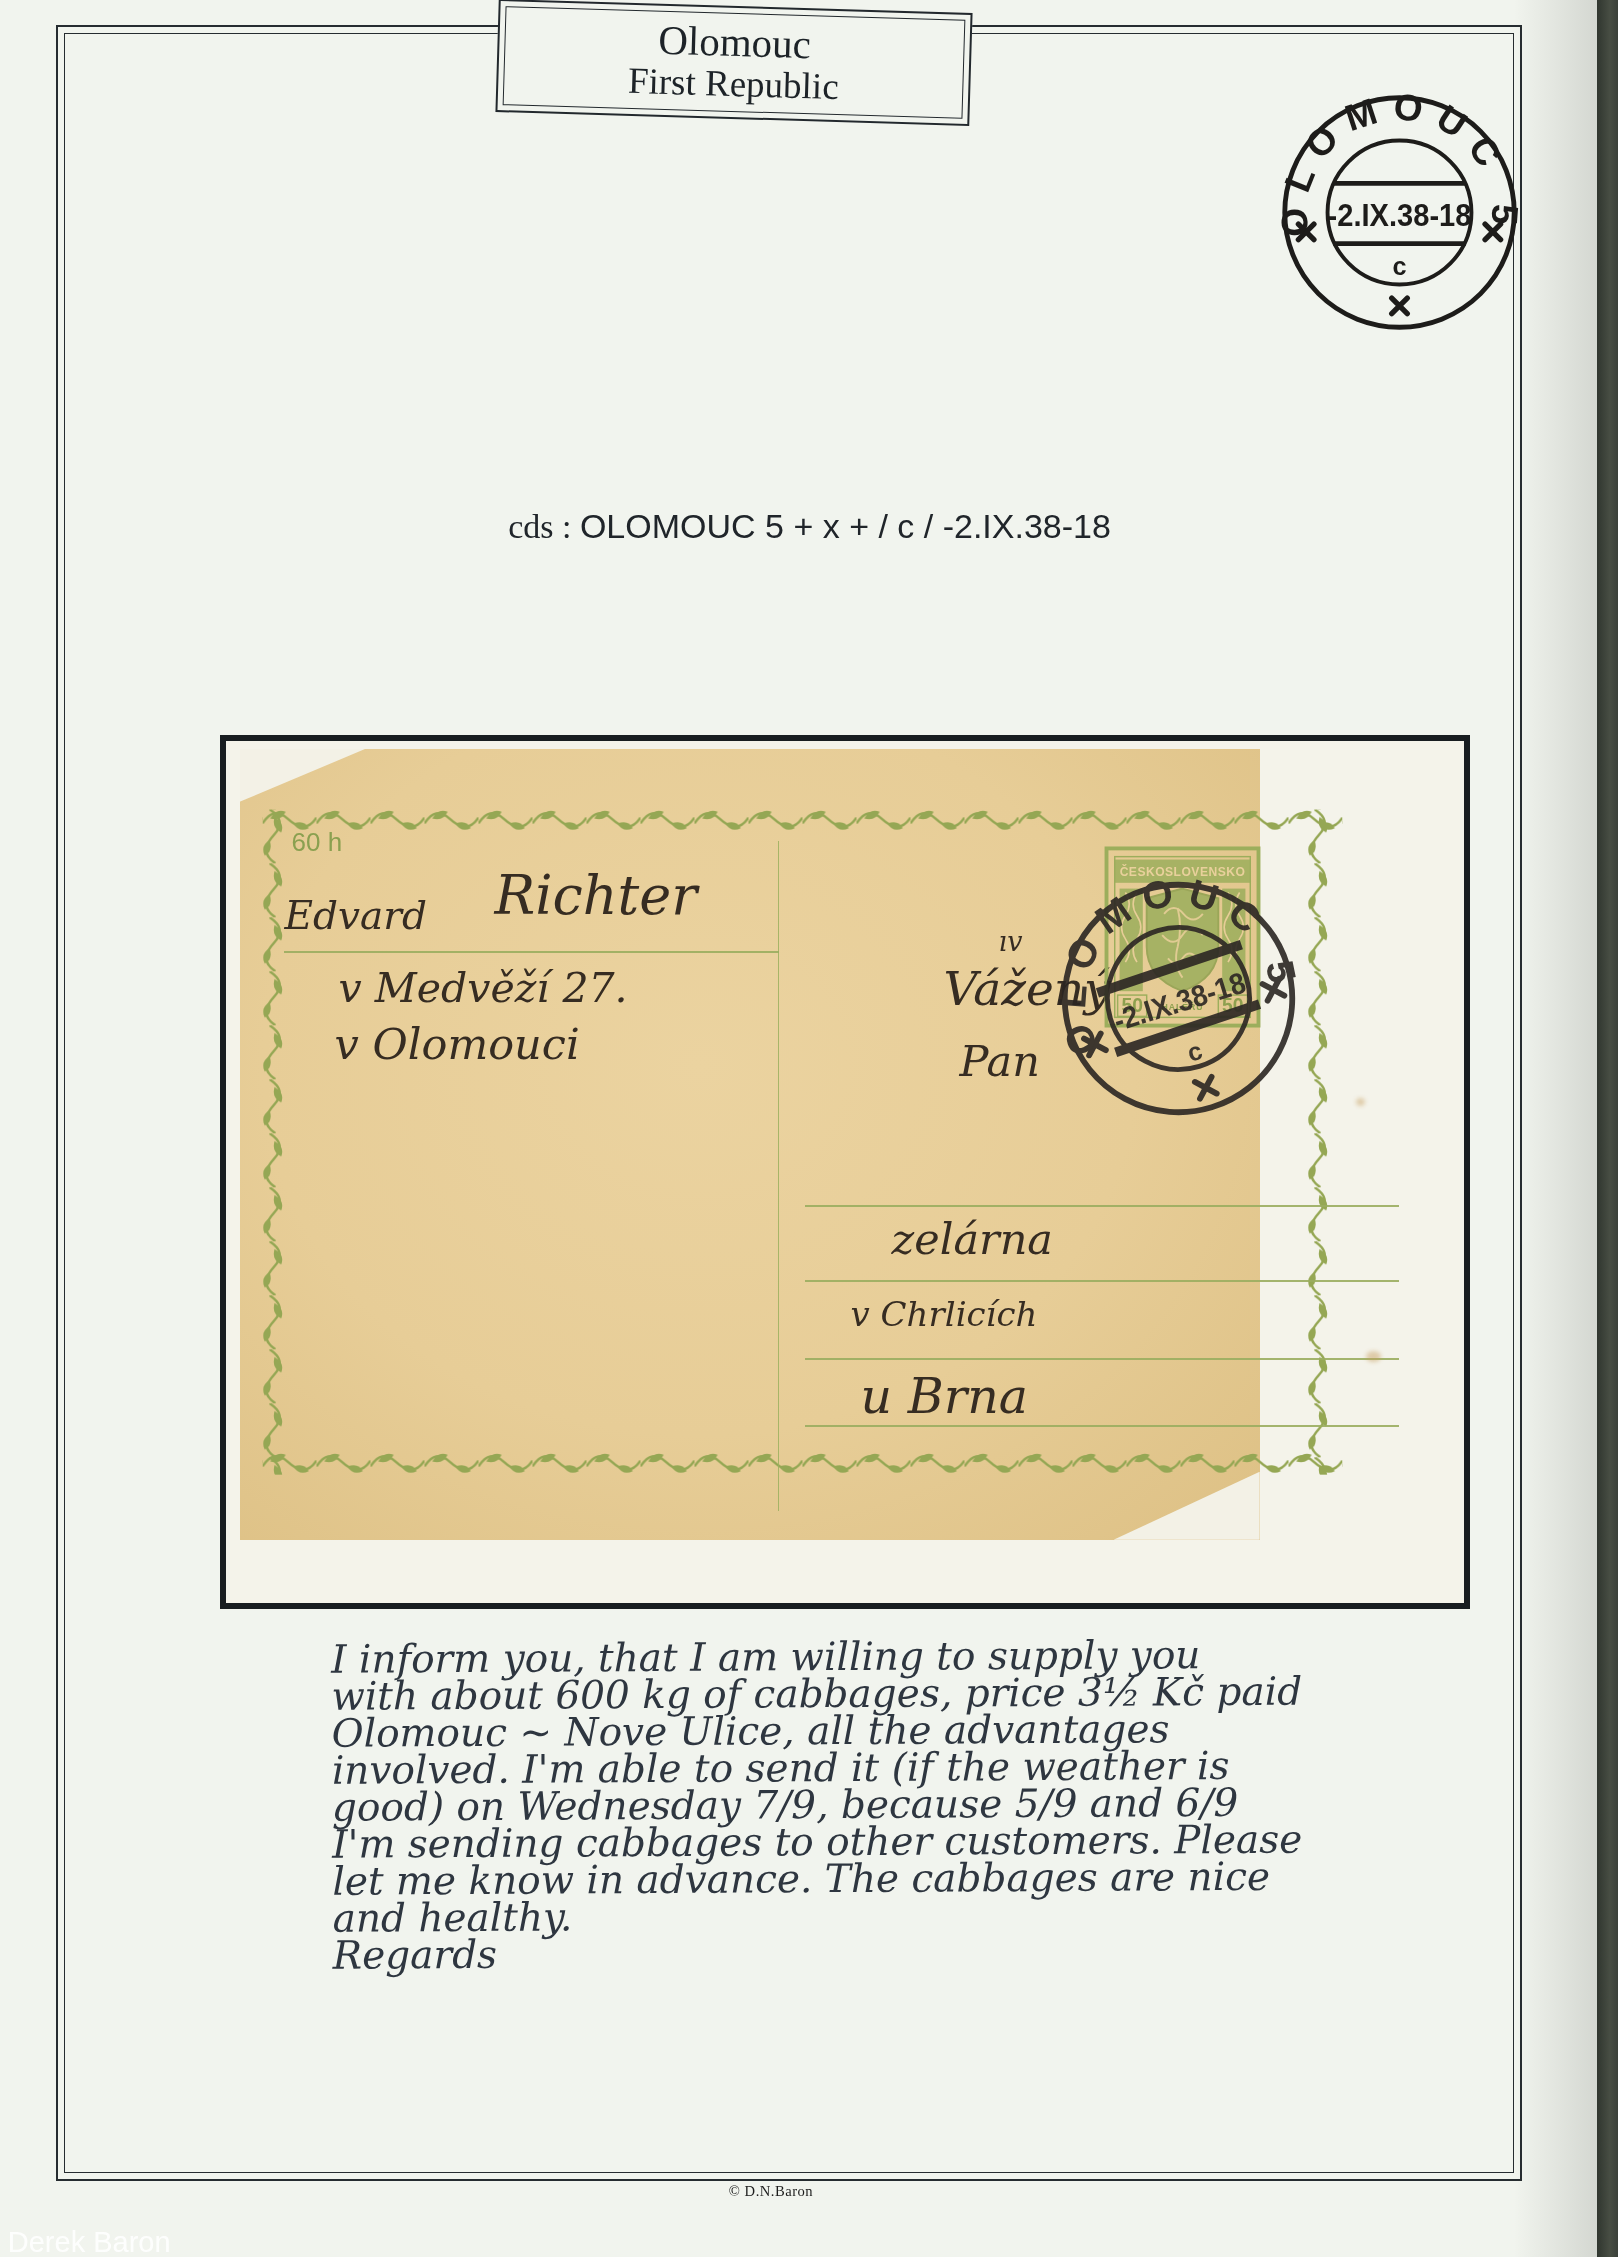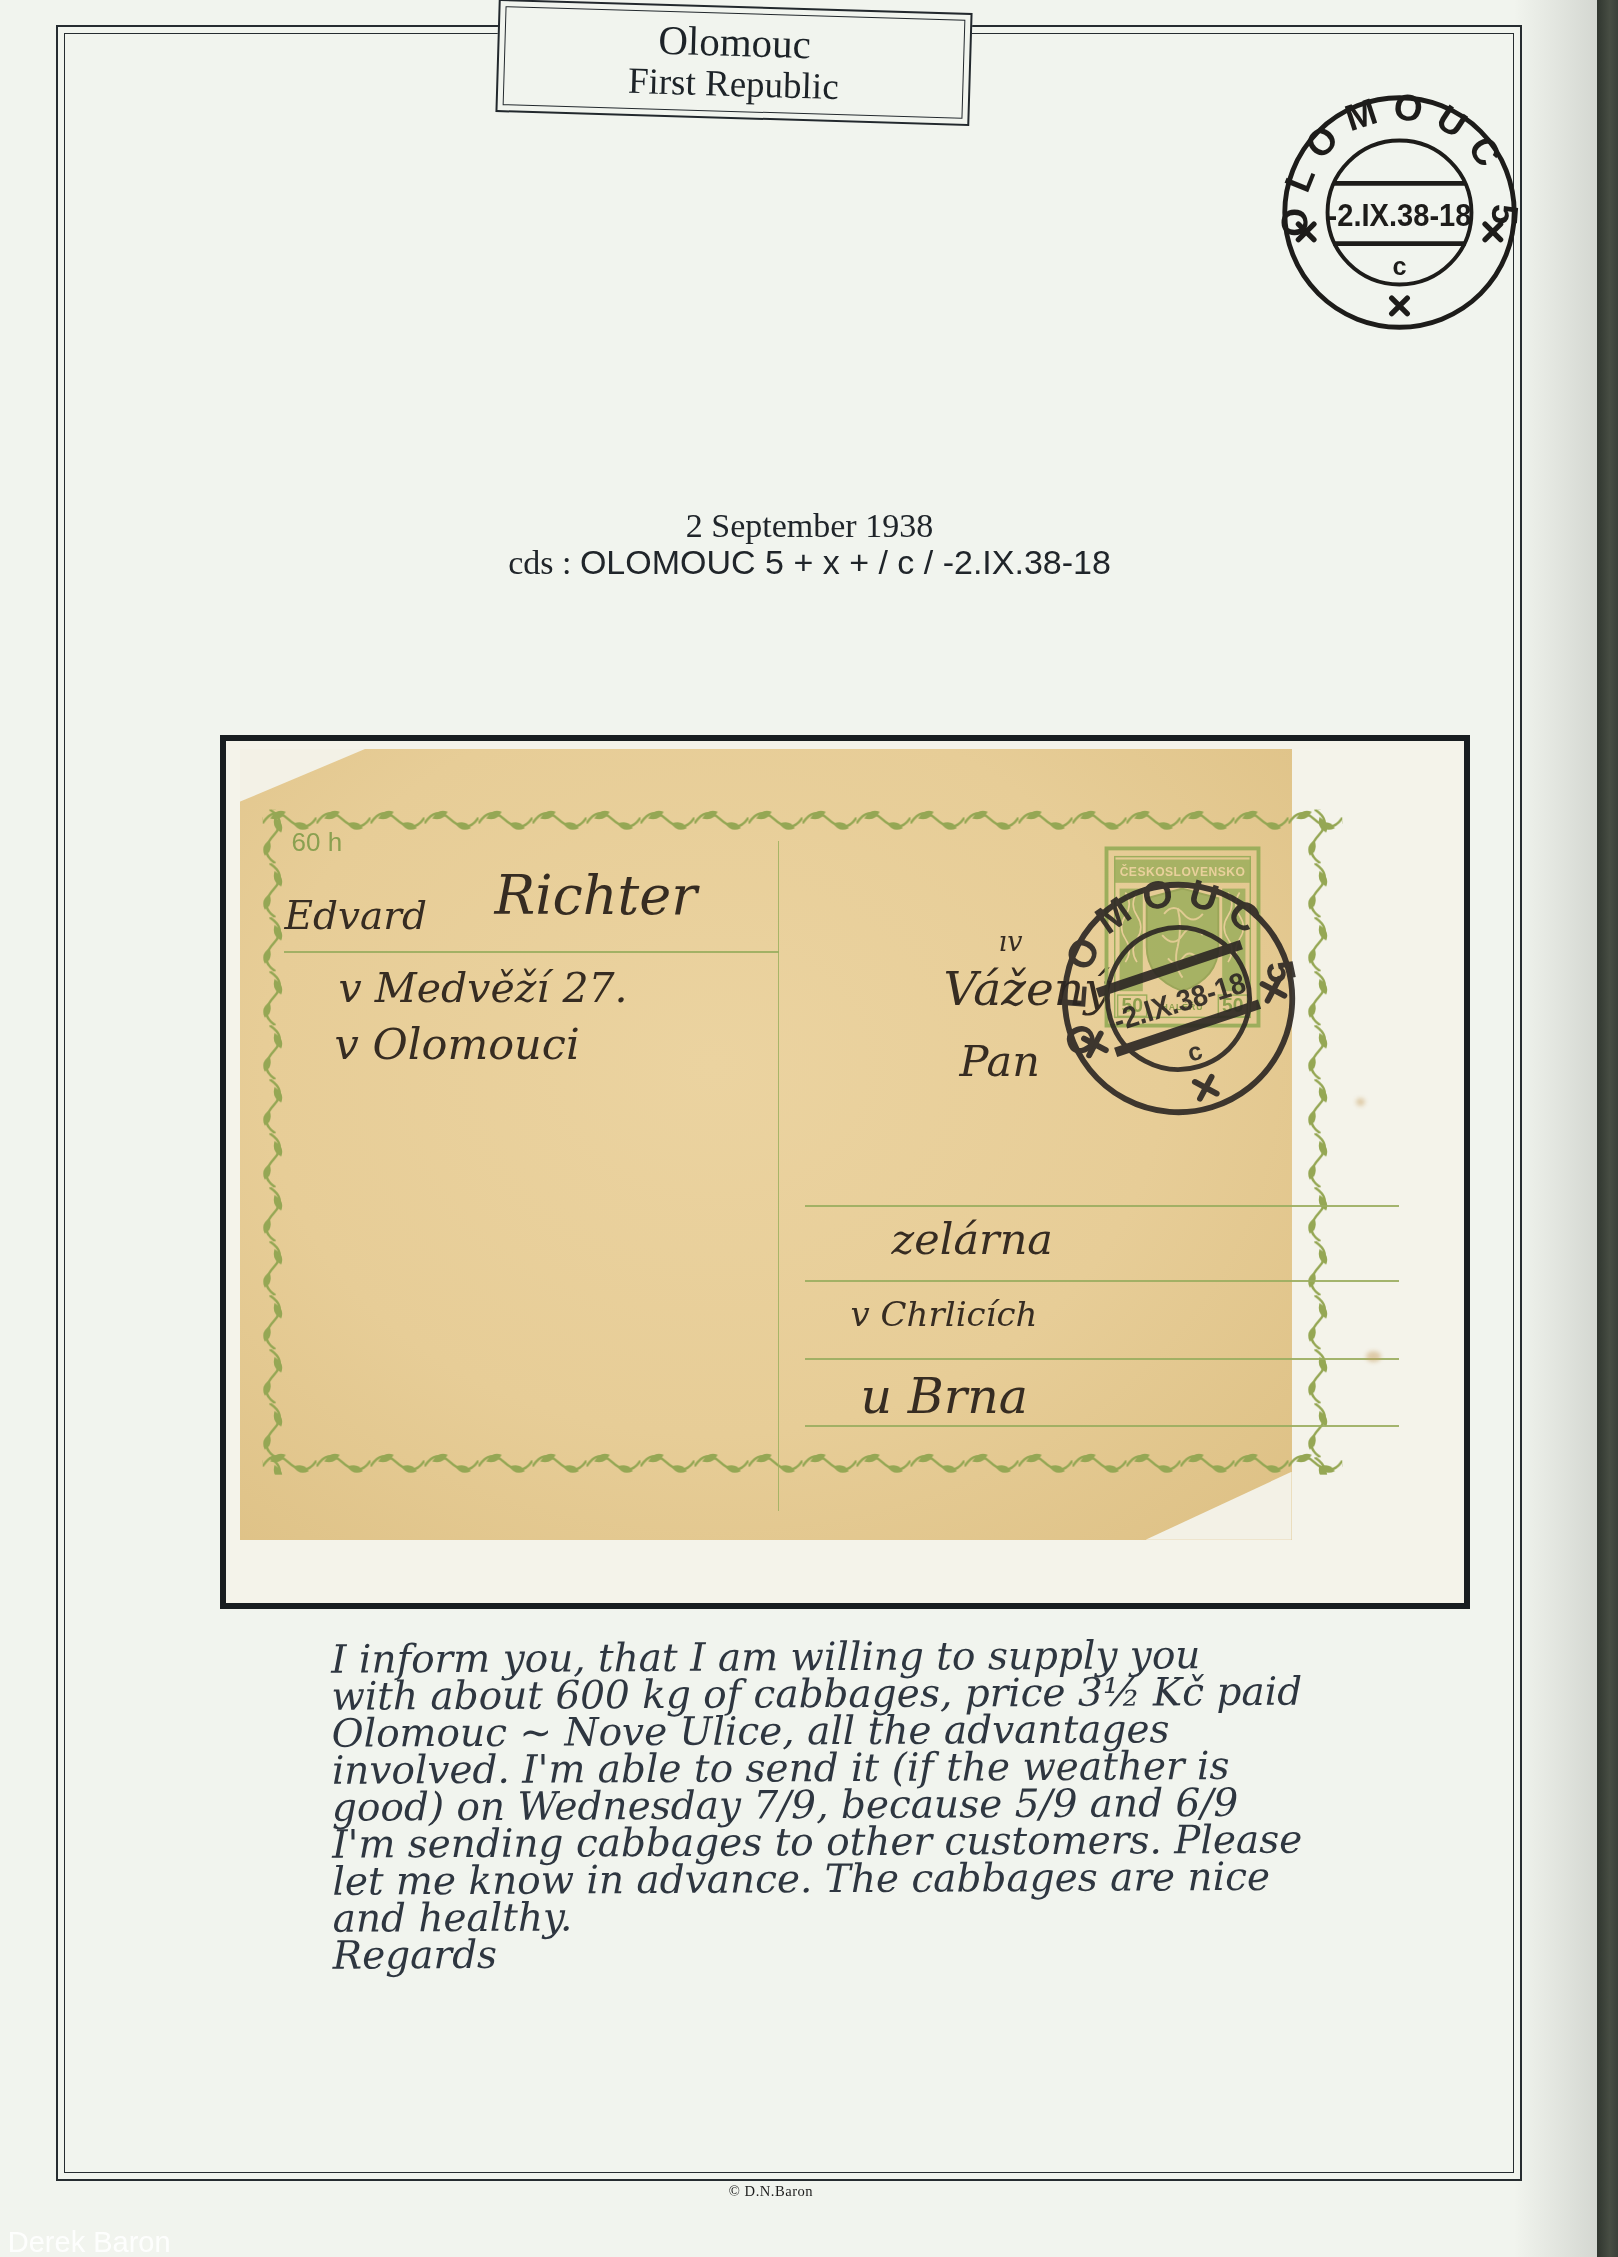--- a/index.html
+++ b/index.html
@@ -20,21 +20,21 @@
   .title-l2{font-size:37px;color:#1d2328;line-height:1.1;}
 
   
   .description{left:295px;top:508px;width:1029px;text-align:center;color:#20252a;z-index:4;}
   .description .dline{font-size:34px;line-height:36px;white-space:nowrap;}
   .cds-sans{font-family:"Liberation Sans",sans-serif;font-size:34px;}
 
   
   .card-mount{left:220px;top:735px;width:1238px;height:862px;border:6.8px solid #181d20;background:#f4f3ea;z-index:3;}
   .card{position:absolute;left:13.6px;top:7.8px;width:1020px;height:791px;
-        background:radial-gradient(ellipse at 45% 40%, #ebd3a0 0%, #e7cd97 55%, #ddc084 100%);padding-left:32px;}
+        background:radial-gradient(ellipse at 45% 40%, #ebd3a0 0%, #e7cd97 55%, #ddc084 100%);}
   .corner-tl{position:absolute;left:0;top:0;width:126px;height:53px;background:#f3f1e6;
         clip-path:polygon(0 0,100% 0,0 100%);}
   .corner-br{position:absolute;right:0;bottom:0;width:146px;height:68px;background:#f3f1e6;
         clip-path:polygon(100% 0,100% 100%,0 100%);}
   .age-spot{position:absolute;border-radius:50%;background:#c49a58;opacity:.45;filter:blur(1.9px);}
 
   .imprint-60h{left:52px;top:78px;font-family:"Liberation Sans",sans-serif;font-size:26px;color:#8aa050;}
   .divider{left:538px;top:92px;width:1.9px;height:670px;background:#9bb05e;opacity:.85;}
   .grule{height:1.9px;background:#9aad5f;opacity:.9;}
 
@@ -80,21 +80,20 @@
   <g fill="#1d1c1a" font-family="Liberation Sans, sans-serif" font-weight="bold">
     <text font-size="38" letter-spacing="13">
       <textPath href="#arcA" xlink:href="#arcA" startOffset="50%" text-anchor="middle">OLOMOUC 5</textPath>
     </text>
     <text x="126" y="140" text-anchor="middle" font-size="33" textLength="148" lengthAdjust="spacingAndGlyphs">-2.IX.38-18</text>
     <text x="126" y="190" text-anchor="middle" font-size="26">c</text>
   </g>
 </svg>
 
 <div class="abs description">
-  <div class="dline">2 September 1938</div>
   <div class="dline"><span>cds : </span><span class="cds-sans">OLOMOUC 5 + x + / c / -2.IX.38-18</span></div>
 </div>
 
 <div class="abs card-mount">
   <div class="card">
 
     <svg class="abs" style="left:19.4px;top:58px" width="1087" height="27" viewBox="0 0 1120 28">
       <defs>
           <pattern id="gt1" patternUnits="userSpaceOnUse" width="56" height="28">
         <path d="M0 17 C8 5 16 3 26 12 S46 26 56 11" fill="none" stroke="#95a754" stroke-width="2.6"></path>

